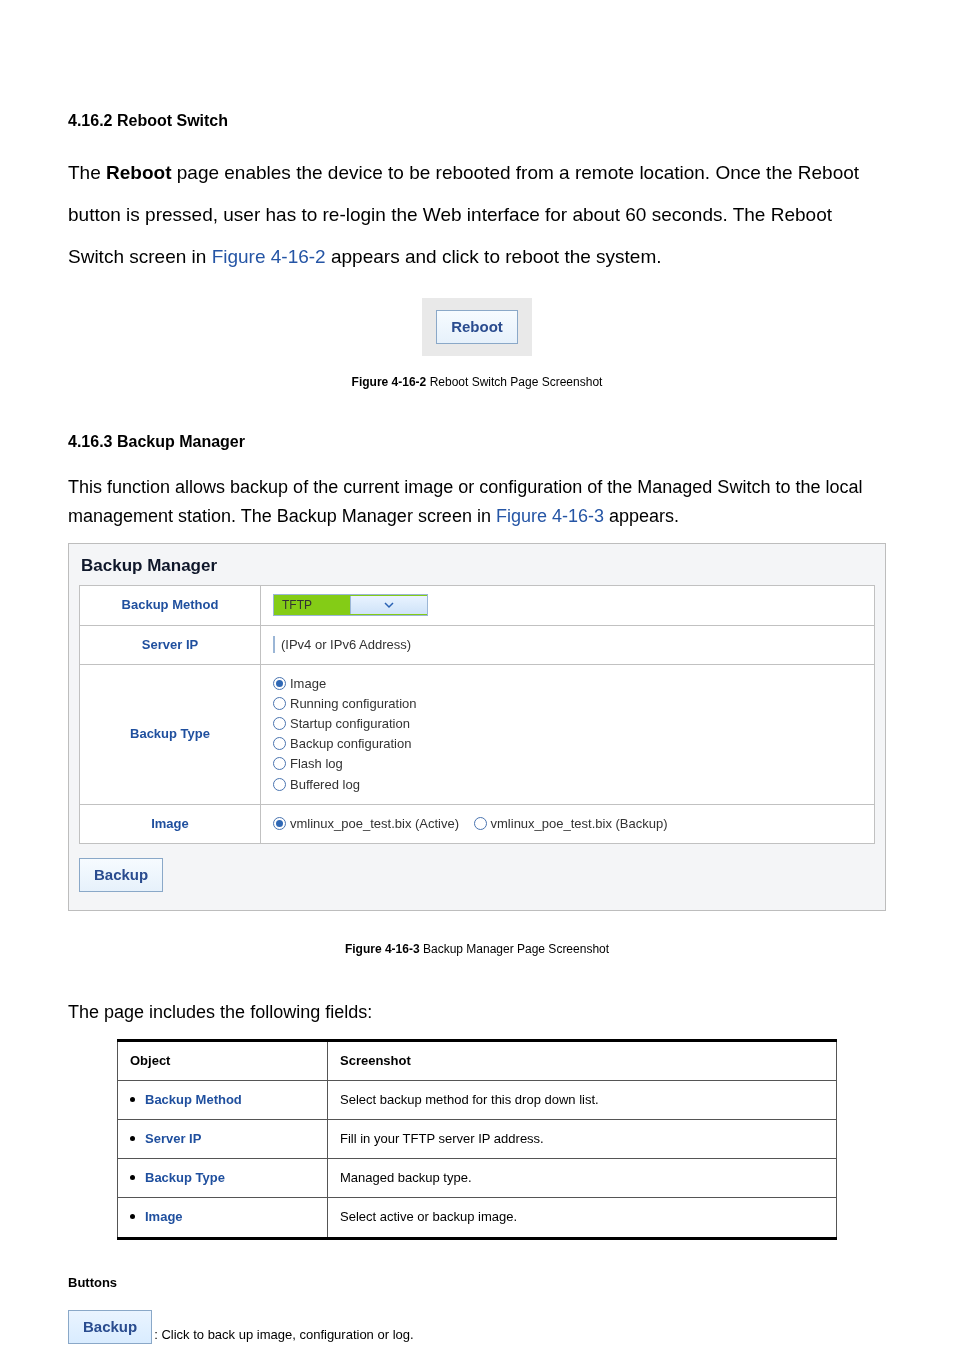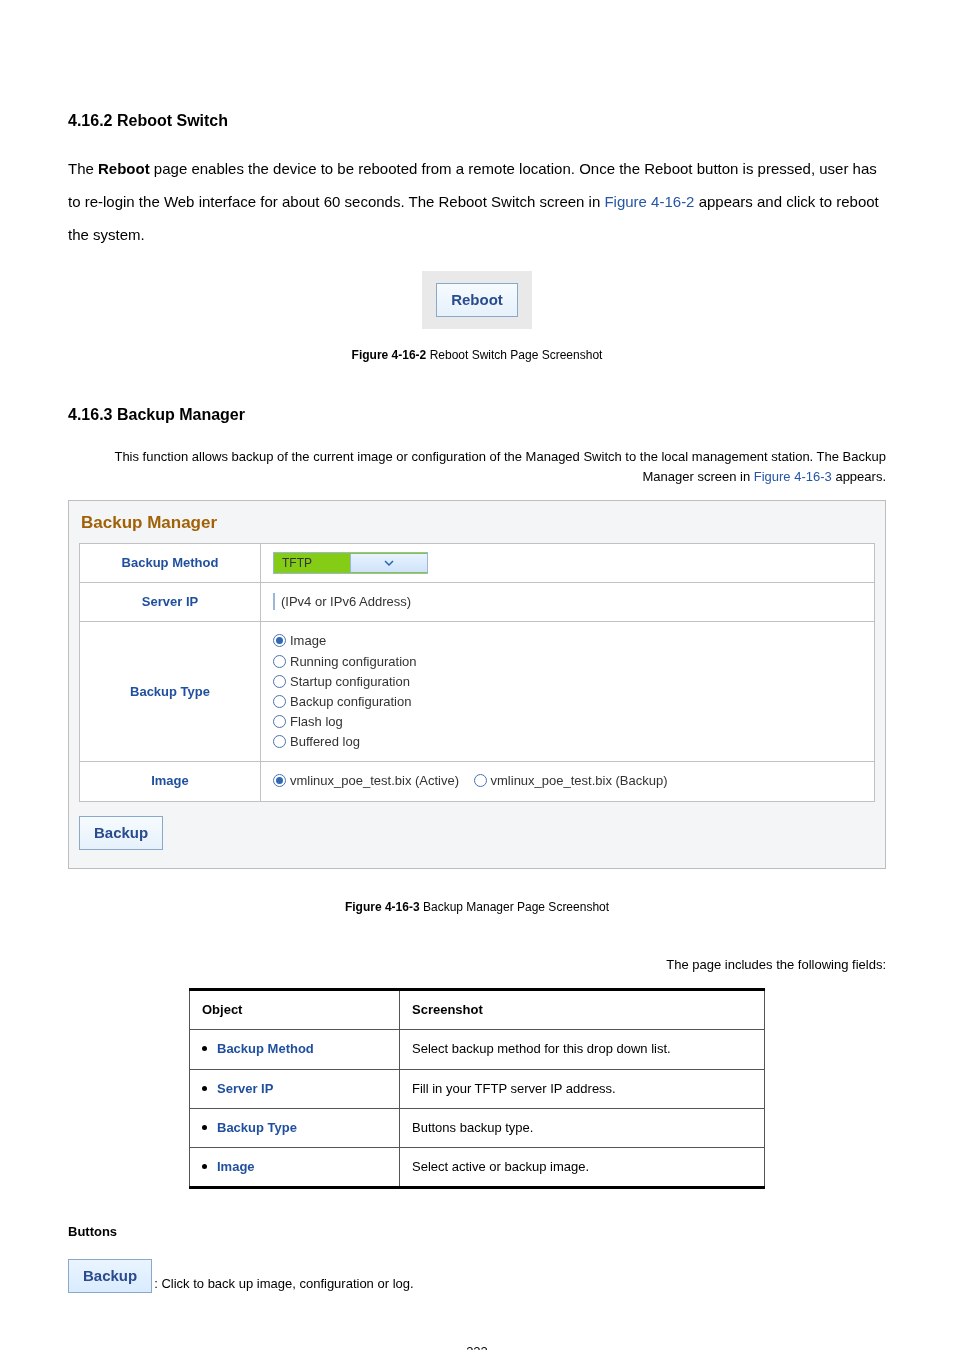--- a/index.html
+++ b/index.html
@@ -12,29 +12,28 @@
     width: 954px;
     box-sizing: border-box;
     line-height: 1.4;
   }
   h2 {
     font-size: 16px;
     font-weight: bold;
     margin: 40px 0 20px 0;
   }
   p.body {
-    font-size: 15px;
+    font-size: 19px;
     line-height: 2.2;
     margin: 0 0 20px 0;
   }
   p.body2 {
-    font-size: 13px;
+    font-size: 18px;
     line-height: 1.6;
     margin: 4px 0 12px 0;
-    text-align: right;
   }
   .figref {
     color: #2555a5;
   }
   .fig-panel {
     width: 110px;
     margin: 10px auto 18px auto;
     background: #e9e9e9;
     padding: 12px 0;
     text-align: center;
@@ -58,21 +57,21 @@
   .caption b { font-weight: bold; }
 
   
   .bm-wrap {
     border: 1px solid #bdbdbd;
     background: #f4f5f7;
     padding: 6px 10px 18px 10px;
     margin-bottom: 30px;
   }
   .bm-title {
-    color: #a16207;
+    color: #0f172a;
     font-weight: bold;
     font-size: 17px;
     font-family: "Trebuchet MS", Verdana, sans-serif;
     padding: 4px 0 8px 2px;
   }
   table.bm {
     width: 100%;
     border-collapse: collapse;
     background: #fff;
   }
@@ -140,21 +139,21 @@
     width:7px; height:7px;
     background:#2f68b5;
     border-radius:50%;
   }
   .bm-footer {
     padding-top: 14px;
   }
 
   
   table.fields {
-    width: 576px;
+    width: 720px;
     margin: 0 auto;
     border-collapse: collapse;
     border-top: 3px solid #000;
     border-bottom: 3px solid #000;
     font-size: 13px;
   }
   table.fields th, table.fields td {
     border: 1px solid #555;
     padding: 10px 12px;
     text-align: left;
@@ -283,21 +282,21 @@
   <tr>
     <td class="obj"><span class="bullet"></span><span class="obj-item">Backup Method</span></td>
     <td>Select backup method for this drop down list.</td>
   </tr>
   <tr>
     <td class="obj"><span class="bullet"></span><span class="obj-item">Server IP</span></td>
     <td>Fill in your TFTP server IP address.</td>
   </tr>
   <tr>
     <td class="obj"><span class="bullet"></span><span class="obj-item">Backup Type</span></td>
-    <td>Buttons backup type.</td>
+    <td>Managed backup type.</td>
   </tr>
   <tr>
     <td class="obj"><span class="bullet"></span><span class="obj-item">Image</span></td>
     <td>Select active or backup image.</td>
   </tr>
 </tbody>
   </table>
 
 <div class="buttons-h">Buttons</div>
 

